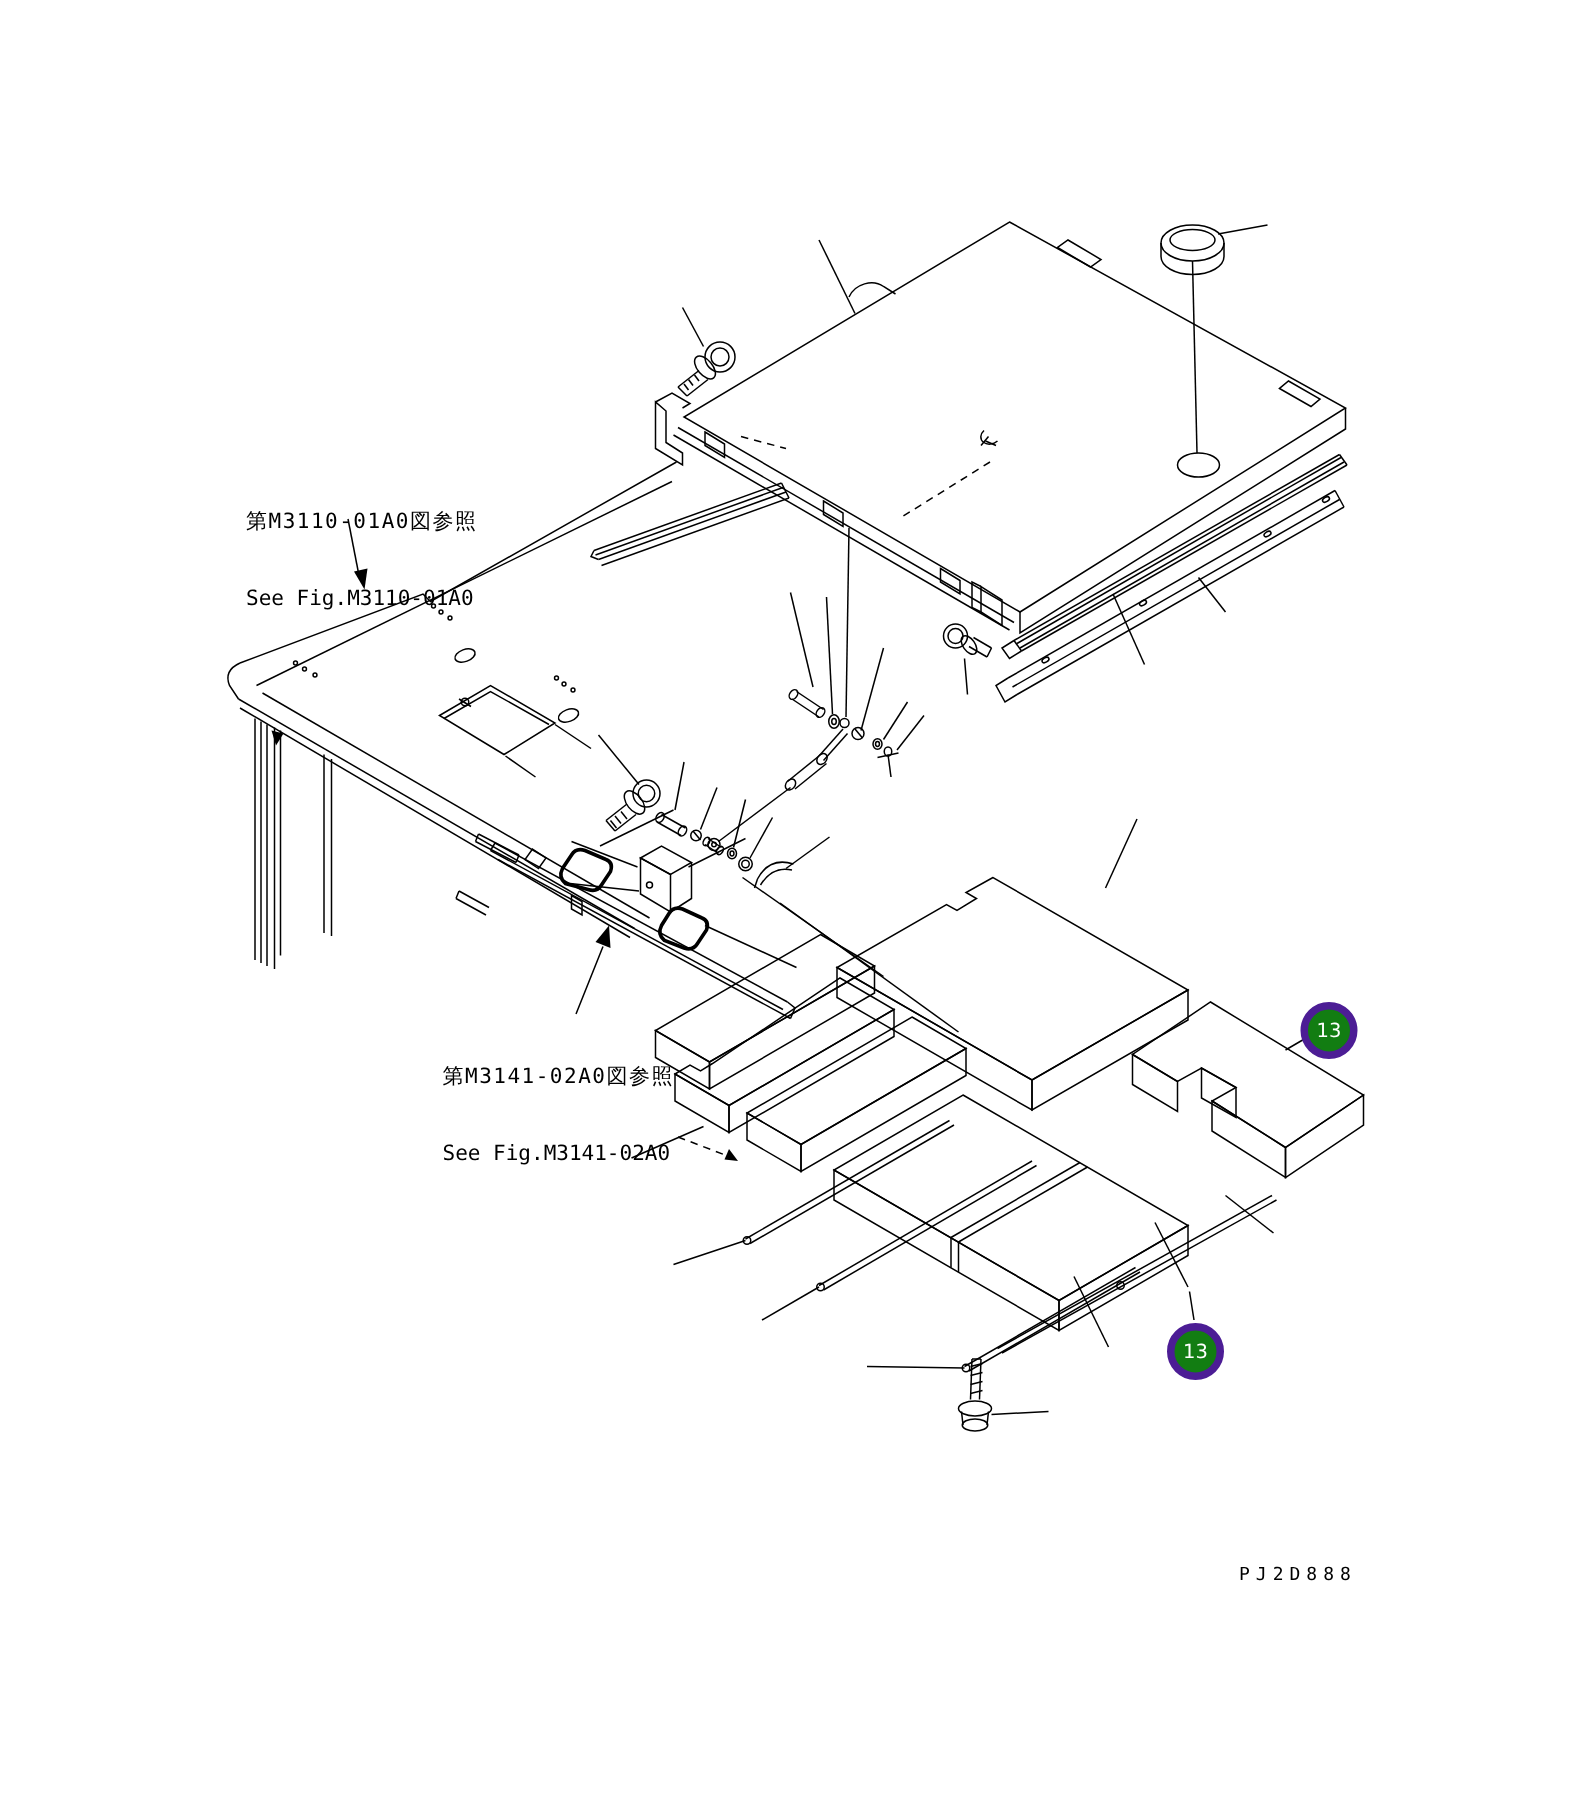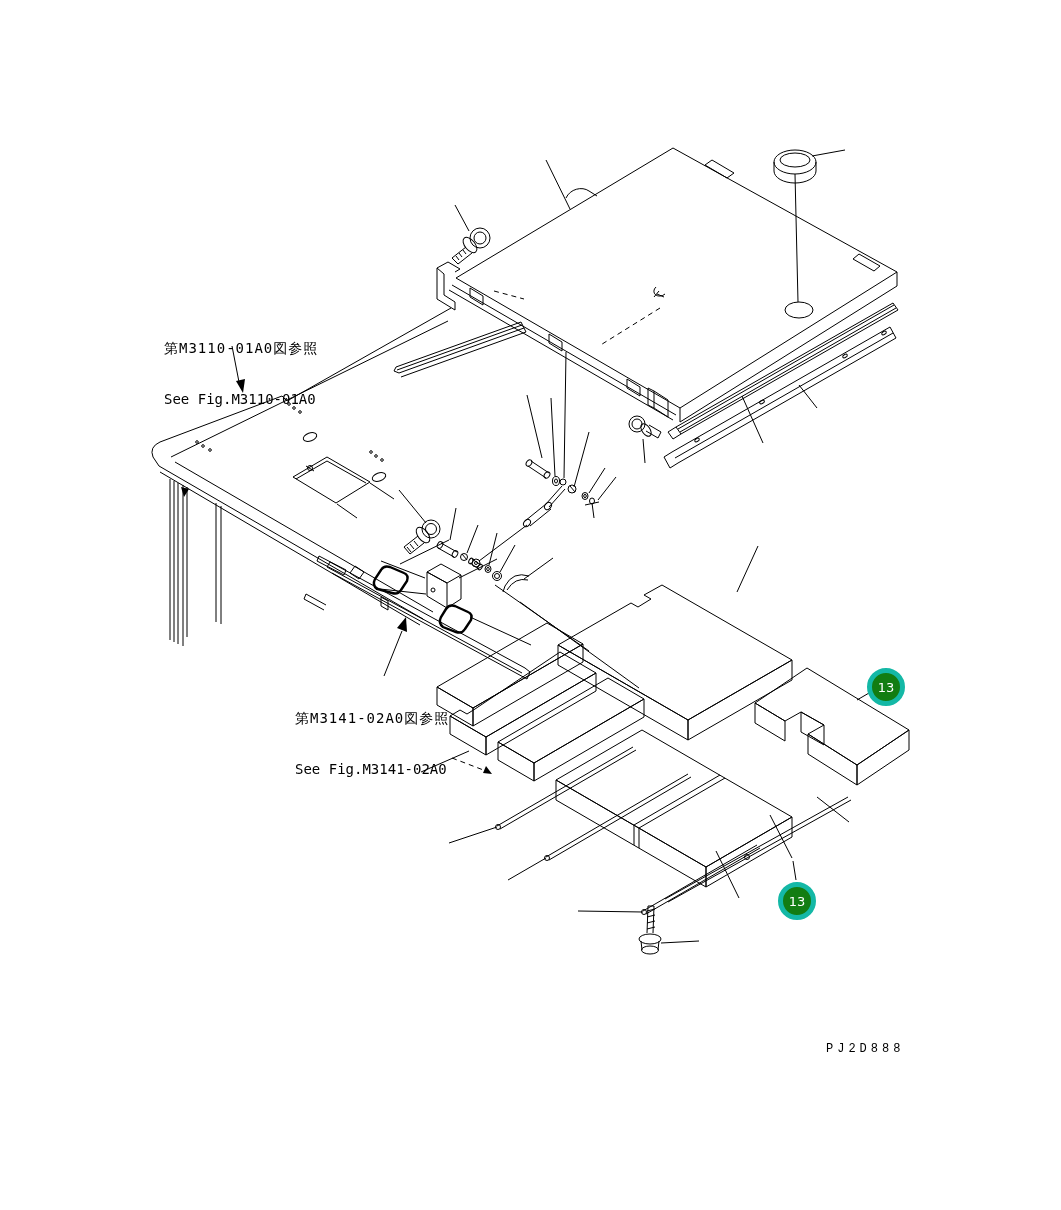--- a/index.html
+++ b/index.html
@@ -1,21 +1,21 @@
 <!DOCTYPE html>
 <html><head>
 <meta charset="utf-8">
 <style>
   html,body{margin:0;padding:0;background:#fff;}
   .canvas{position:relative;width:982px;height:1210px;background:#fff;overflow:hidden;
           font-family:"DejaVu Sans Mono","Liberation Mono",monospace;color:#000;}
   .lineart{position:absolute;left:0;top:0;}
   .ref-label{position:absolute;font-size:14px;line-height:17px;white-space:pre;}
   .ref-label .jp{letter-spacing:1px;}
-  .callout{position:absolute;width:28px;height:28px;border:5px solid #14b8a6;border-radius:50%;
+  .callout{position:absolute;width:28px;height:28px;border:5px solid #4c1d95;border-radius:50%;
            background:#127d12;color:#fff;display:flex;align-items:center;justify-content:center;
            font-family:"DejaVu Sans","Liberation Sans",sans-serif;font-size:13px;cursor:pointer;}
   .drawing-code{position:absolute;font-size:12px;letter-spacing:4px;}
   svg path, svg line, svg ellipse, svg circle, svg polyline{fill:none;stroke:#000;stroke-width:1;}
   svg .thick{stroke-width:2.4;}
   svg .fillblk{fill:#000;stroke:none;}
   svg .dash{stroke-dasharray:5 4;}
 </style>
 </head>
 <body>
@@ -364,15 +364,15 @@
 </div>
 
 <div class="callout" style="left:867px;top:668px;">
   <span>13</span>
 </div>
 
 <div class="callout" style="left:778px;top:882px;">
   <span>13</span>
 </div>
 
-<div class="drawing-code" style="left:826px;top:1042px;font-family:Liberation Mono, monospace;">PJ2D888</div>
+<div class="drawing-code" style="left:826px;top:1042px;">PJ2D888</div>
 
 </div>
 
 </body></html>

